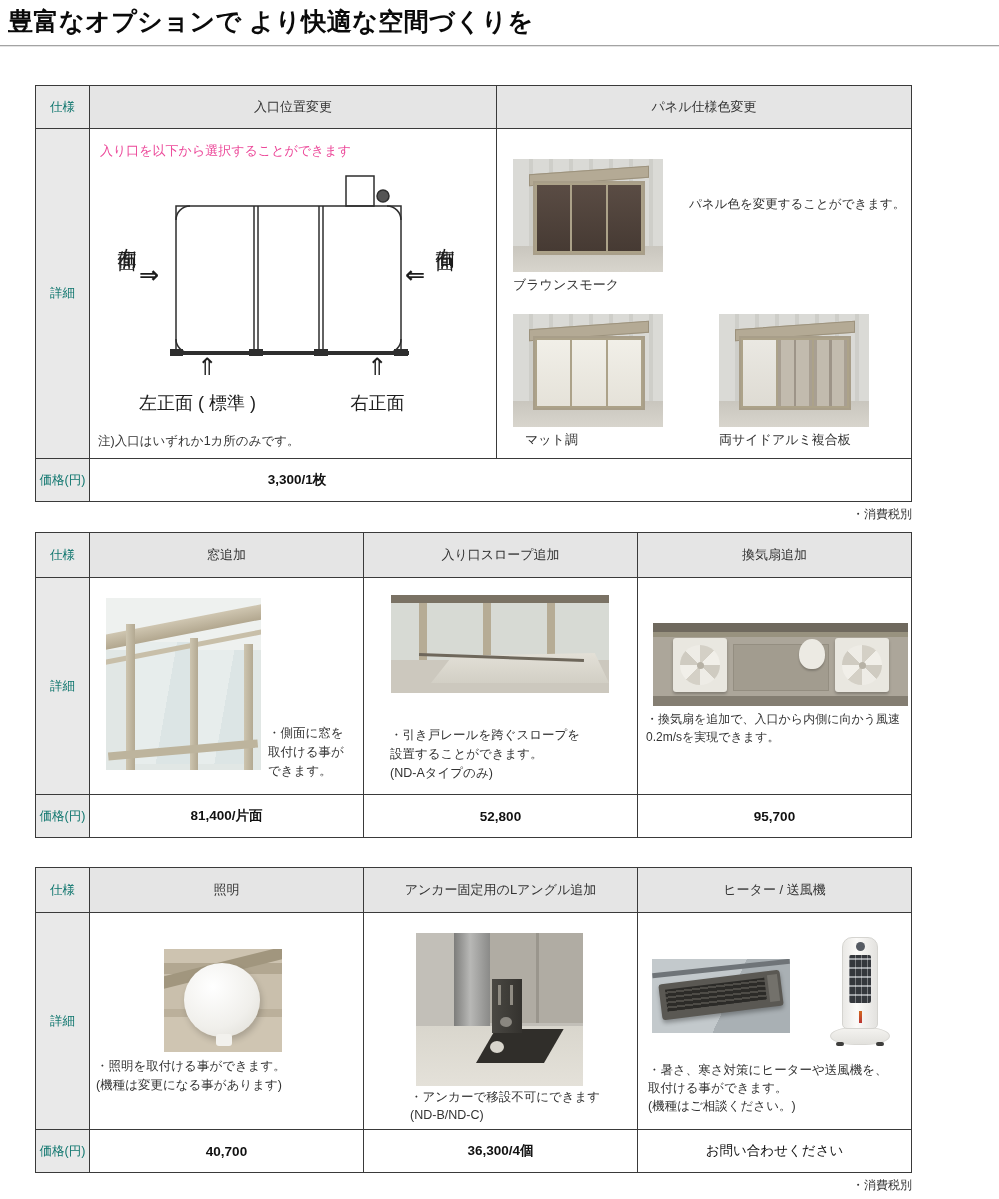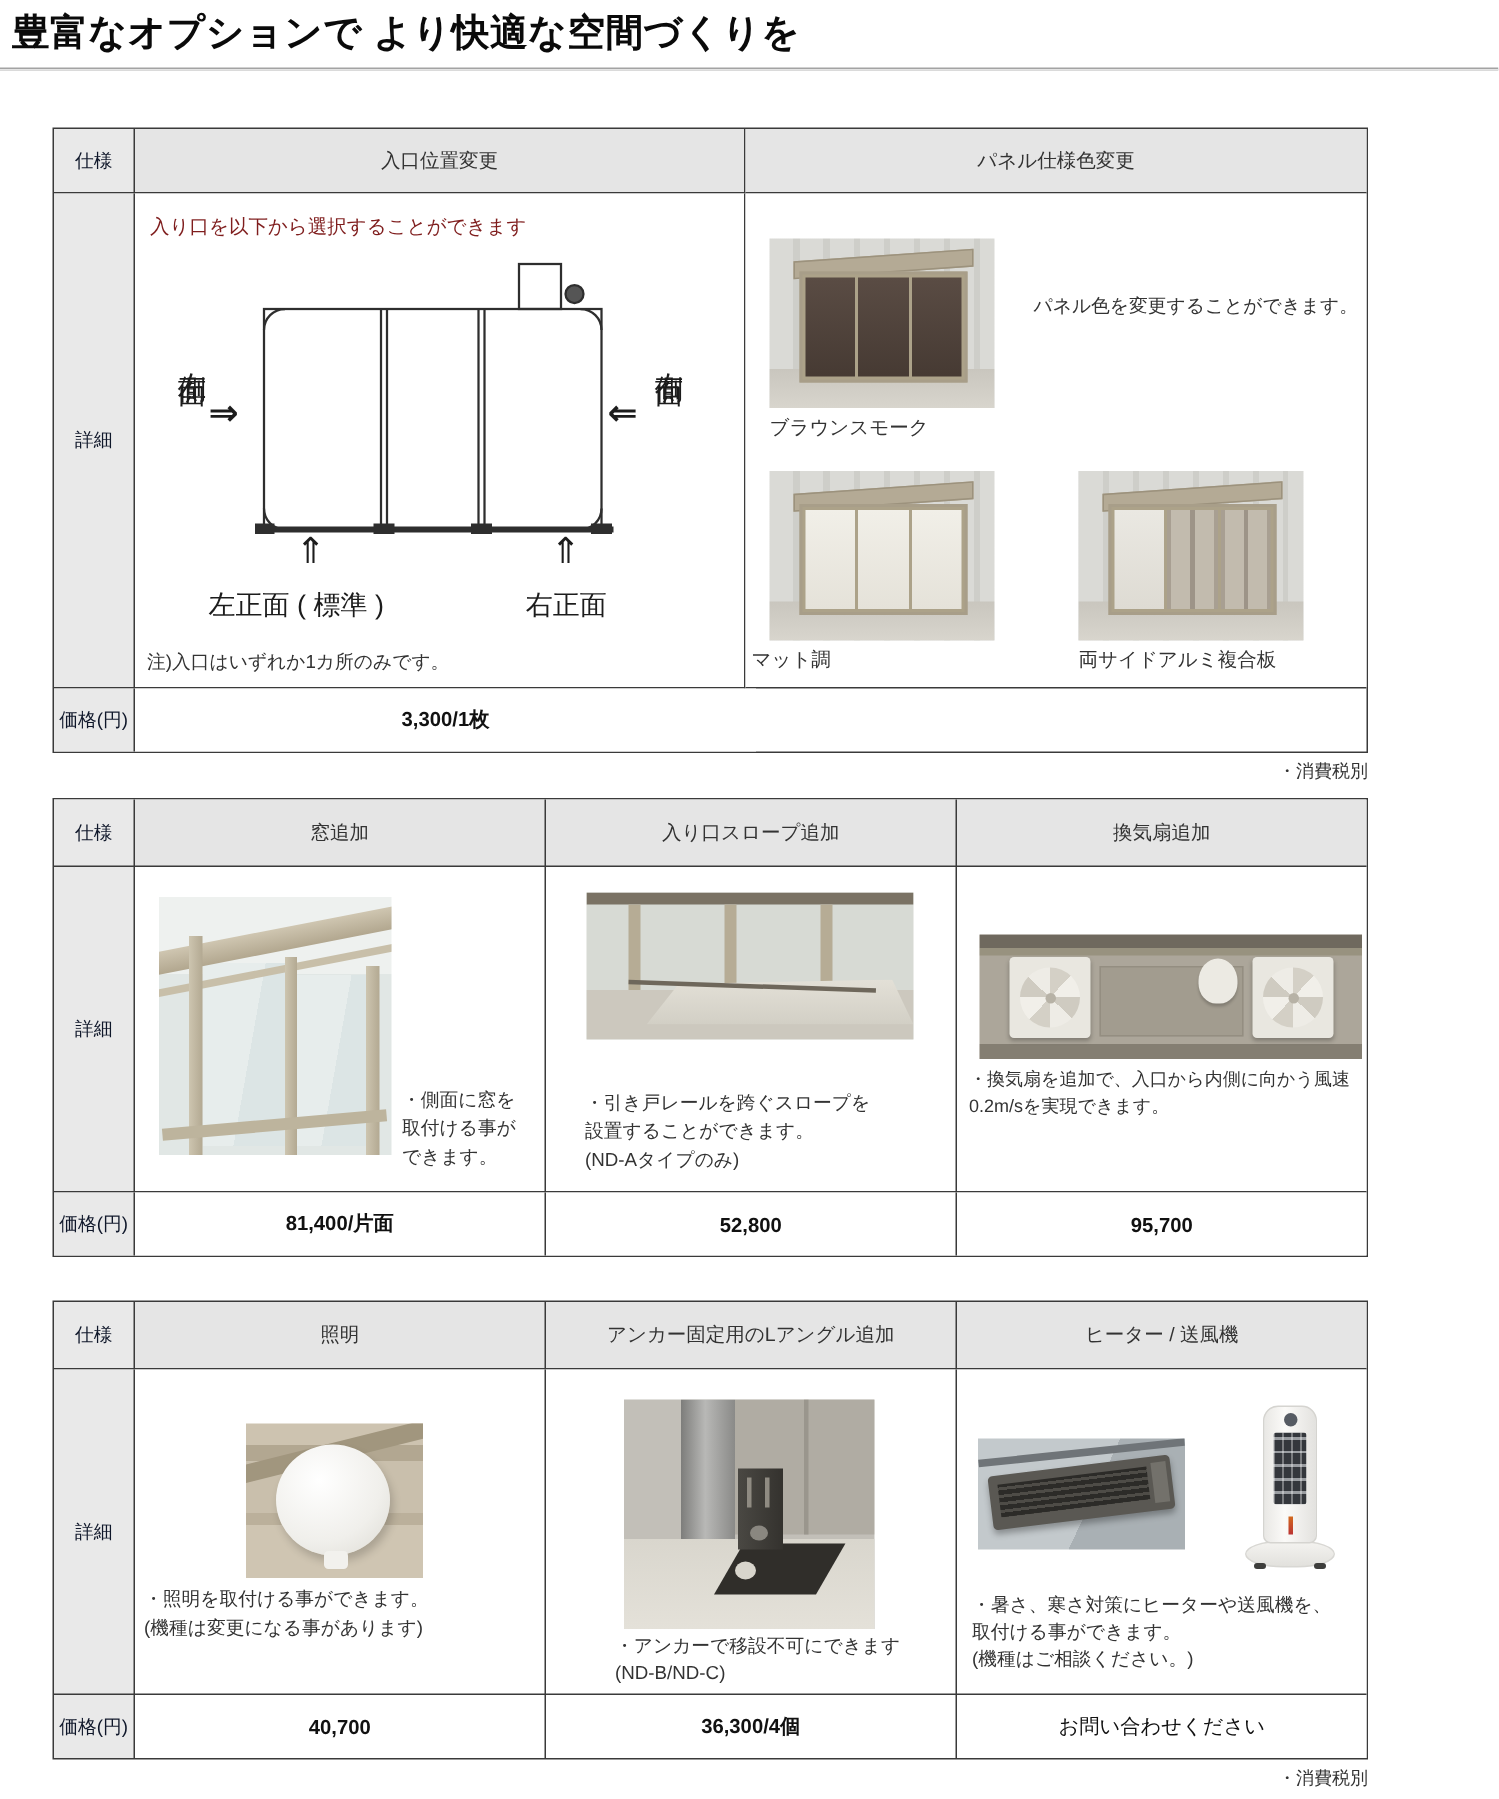--- a/index.html
+++ b/index.html
@@ -5,32 +5,32 @@
 *{margin:0;padding:0;box-sizing:border-box}
 html,body{background:#fff}
 body{width:999px;height:1199px;position:relative;font-family:"Liberation Sans","DejaVu Sans",sans-serif;color:#333}
 .page-title{position:absolute;left:8px;top:5px;font-size:25px;font-weight:700;color:#0a0a0a;letter-spacing:.5px}
 .title-rule{position:absolute;left:0;top:45px;width:999px;height:2px;background:#a3a3a3;border-bottom:1px solid #e4e4e4}
 .tbl{position:absolute;left:35px;width:877px;border:1px solid #3a3a3a;background:#fff}
 .row{display:flex}
 .cell{border-right:1px solid #3a3a3a;border-bottom:1px solid #3a3a3a;position:relative;background:#fff}
 .row:last-child .cell{border-bottom:none}
 .cell:last-child{border-right:none}
-.lblc{width:54px;background:#e9e9e9;display:flex;align-items:center;justify-content:center;font-size:12.5px;color:#0f172a}
+.lblc{width:54px;background:#e9e9e9;display:flex;align-items:center;justify-content:center;font-size:12.5px;color:#0f766e}
 .hdc{background:#e5e5e5;display:flex;align-items:center;justify-content:center;font-size:13px;color:#333}
 .prc{display:flex;align-items:center;justify-content:center;font-size:13.5px;font-weight:700;color:#111}
 .w2a{width:407px}.w3a{width:414px}
 .wc{width:274px}.wcl{width:273px}
 .h-hd1 .cell{height:43px}.h-hd .cell{height:45px}
 .h-dt1 .cell{height:330px}.h-dt .cell{height:217px}
 .h-pr .cell{height:42px}
 .taxnote{position:absolute;left:35px;width:877px;text-align:right;font-size:12px;color:#333}
 .desc{position:absolute;white-space:pre-line;font-size:12.5px;line-height:1.5;color:#333}
 .cap{position:absolute;font-size:13px;color:#333}
-.intro{position:absolute;font-size:13px;color:#7f1d1d}
+.intro{position:absolute;font-size:13px;color:#ec4899}
 .vtext{position:absolute;writing-mode:vertical-rl;text-orientation:upright;font-size:19px;color:#1c1c1c;letter-spacing:3px}
 .bigarrow{position:absolute;font-size:24px;color:#1c1c1c;font-weight:700}
 .uparrow{position:absolute;font-size:24px;color:#1c1c1c}
 .frontlbl{position:absolute;font-size:18px;color:#1c1c1c;text-align:center}
 .notetxt{position:absolute;font-size:12.5px;color:#333}
 .photo{position:absolute;overflow:hidden}
 
 .booth{width:150px;height:113px;background:repeating-linear-gradient(90deg,#dadad6 0 16px,#cecec9 16px 20px)}
 .b-floor{position:absolute;left:0;right:0;bottom:0;height:26px;background:linear-gradient(180deg,#c9c6be,#d8d5cd)}
 .b-roof{position:absolute;left:16px;top:11px;width:120px;height:12px;background:#b4aa95;border:1px solid #9c927d;transform:skewY(-4deg)}
@@ -155,21 +155,21 @@
       <div class="desc" style="left:192px;top:66px;font-size:12.5px">パネル色を変更することができます。</div>
       <div class="photo booth" style="left:16px;top:185px">
         <div class="b-floor"></div>
         <div class="b-roof"></div>
         <div class="b-frame">
           <div class="b-panel p-matte"></div>
           <div class="b-panel p-matte"></div>
           <div class="b-panel p-matte"></div>
         </div>
       </div>
-      <div class="cap" style="left:4px;top:302px">マット調</div>
+      <div class="cap" style="left:28px;top:302px">マット調</div>
       <div class="photo booth" style="left:222px;top:185px">
         <div class="b-floor"></div>
         <div class="b-roof"></div>
         <div class="b-frame">
           <div class="b-panel p-alum"></div>
           <div class="b-panel p-int"></div>
           <div class="b-panel p-int"></div>
         </div>
       </div>
       <div class="cap" style="left:222px;top:302px">両サイドアルミ複合板</div>

